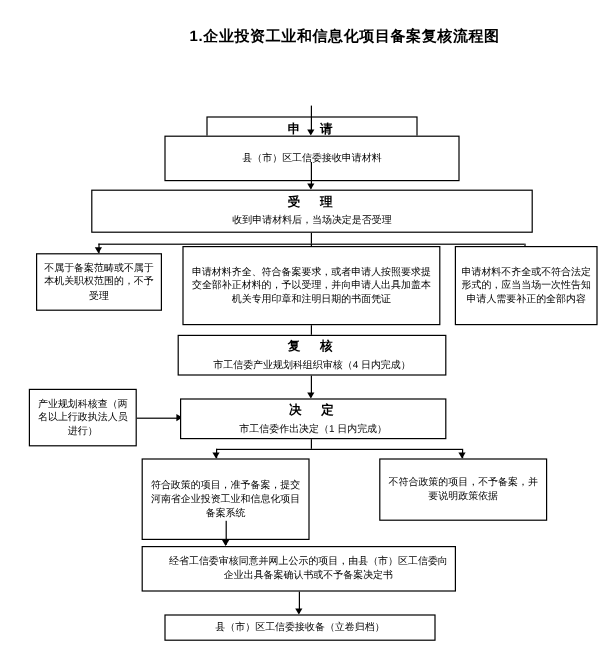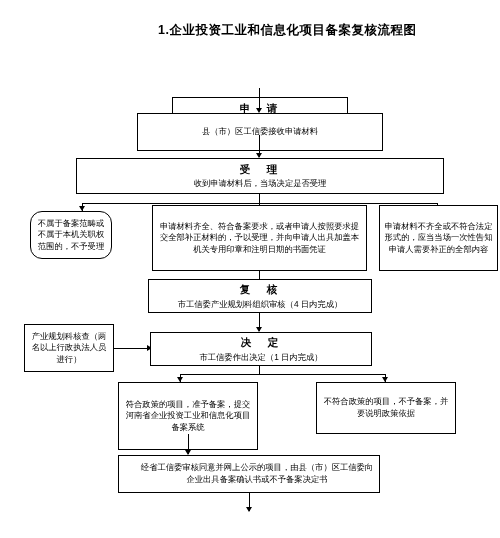--- a/index.html
+++ b/index.html
@@ -95,21 +95,21 @@
 
   <div class="vline" style="left:259px;top:194px;height:9px;"></div>
   <div class="hline" style="left:82px;top:203px;width:355px;"></div>
   <div class="vline" style="left:82px;top:203px;height:8px;"></div>
   <div class="arrow-down" style="left:79px;top:206px;"></div>
   <div class="vline" style="left:259px;top:203px;height:8px;"></div>
   <div class="arrow-down" style="left:256px;top:206px;"></div>
   <div class="vline" style="left:437px;top:203px;height:8px;"></div>
   <div class="arrow-down" style="left:434px;top:206px;"></div>
 
-  <div class="box" style="left:30px;top:211px;width:82px;height:48px;border-radius:12px;">
+  <div class="box" style="left:30px;top:211px;width:105px;height:48px;">
     <div class="bd2">不属于备案范畴或不属于本机关职权范围的，不予受理</div>
   </div>
 
   <div class="box" style="left:152px;top:205px;width:215px;height:66px;">
     <div class="bd2">申请材料齐全、符合备案要求，或者申请人按照要求提交全部补正材料的，予以受理，并向申请人出具加盖本机关专用印章和注明日期的书面凭证</div>
   </div>
 
   <div class="box" style="left:379px;top:205px;width:119px;height:66px;">
     <div class="bd2">申请材料不齐全或不符合法定形式的，应当当场一次性告知申请人需要补正的全部内容</div>
   </div>
@@ -154,14 +154,17 @@
   <div class="vline" style="left:188px;top:434px;height:20px;"></div>
   <div class="arrow-down" style="left:185px;top:450px;"></div>
 
   <div class="box" style="left:118px;top:455px;width:262px;height:38px;padding-left:20px;">
     <div class="bd2">经省工信委审核同意并网上公示的项目，由县（市）区工信委向企业出具备案确认书或不予备案决定书</div>
   </div>
 
   <div class="vline" style="left:249px;top:493px;height:18px;"></div>
   <div class="arrow-down" style="left:246px;top:507px;"></div>
 
+  <div class="box" style="left:137px;top:512px;width:226px;height:22px;">
+    <div class="bd oneline">县（市）区工信委接收备（立卷归档）</div>
+  </div>
 
 </div>
 
 </body></html>

